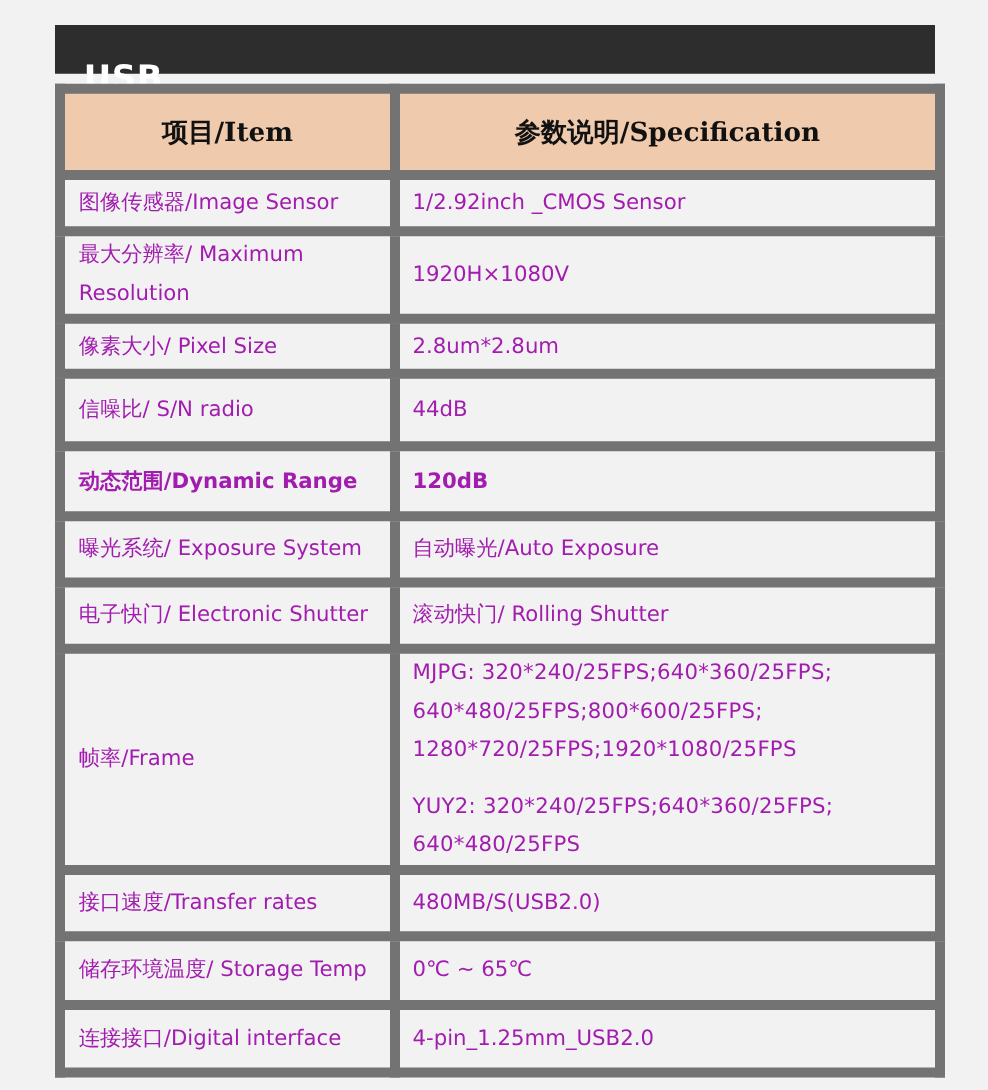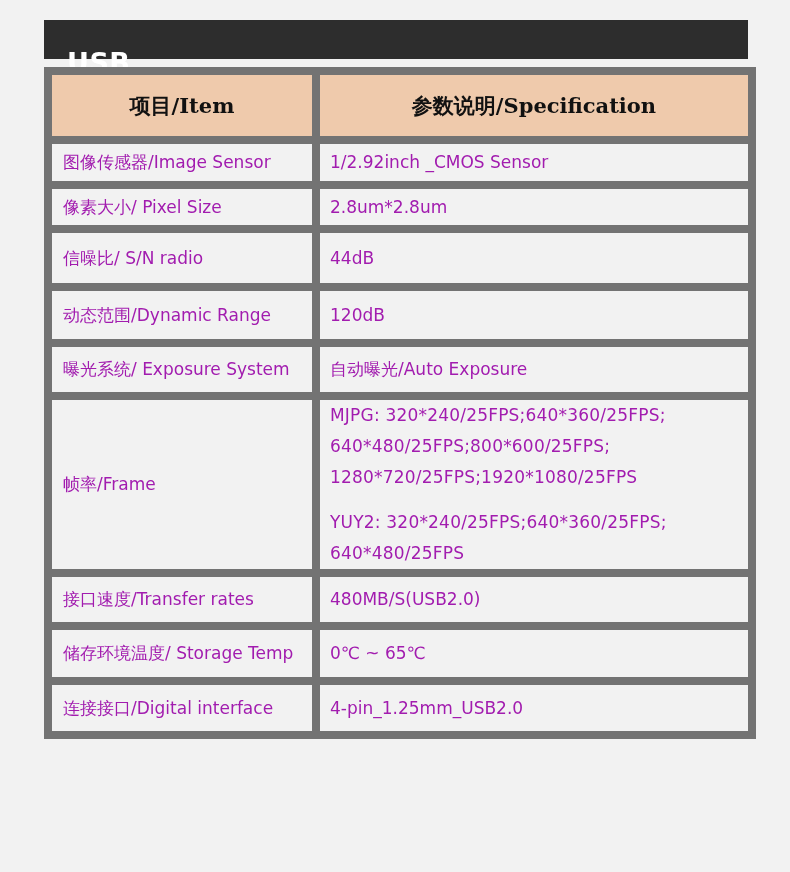--- a/index.html
+++ b/index.html
@@ -99,35 +99,43 @@
     <tr>
       <th>项目/Item</th>
       <th>参数说明/Specification</th>
     </tr>
   </thead>
   <tbody>
     <tr style="height:45px;">
       <td class="item">图像传感器/Image Sensor</td>
       <td class="spec">1/2.92inch _CMOS Sensor</td>
     </tr>
+    <tr style="height:64px;">
+      <td class="item">最大分辨率/ Maximum Resolution</td>
+      <td class="spec">1920H×1080V</td>
+    </tr>
     <tr style="height:44px;">
       <td class="item">像素大小/ Pixel Size</td>
       <td class="spec">2.8um*2.8um</td>
     </tr>
     <tr style="height:58px;">
       <td class="item">信噪比/ S/N radio</td>
       <td class="spec">44dB</td>
     </tr>
-    <tr style="height:56px;">
+    <tr style="height:56px;font-weight:bold;">
       <td class="item">动态范围/Dynamic Range</td>
       <td class="spec">120dB</td>
     </tr>
     <tr style="height:53px;">
       <td class="item">曝光系统/ Exposure System</td>
       <td class="spec">自动曝光/Auto Exposure</td>
+    </tr>
+    <tr style="height:53px;">
+      <td class="item">电子快门/ Electronic Shutter</td>
+      <td class="spec">滚动快门/ Rolling Shutter</td>
     </tr>
     <tr style="height:157px;">
       <td class="item">帧率/Frame</td>
       <td class="spec frame-spec">
         <span class="block">
           <span class="line">MJPG: 320*240/25FPS;640*360/25FPS;</span>
           <span class="line">640*480/25FPS;800*600/25FPS;</span>
           <span class="line">1280*720/25FPS;1920*1080/25FPS</span>
         </span>
         <span class="block">

